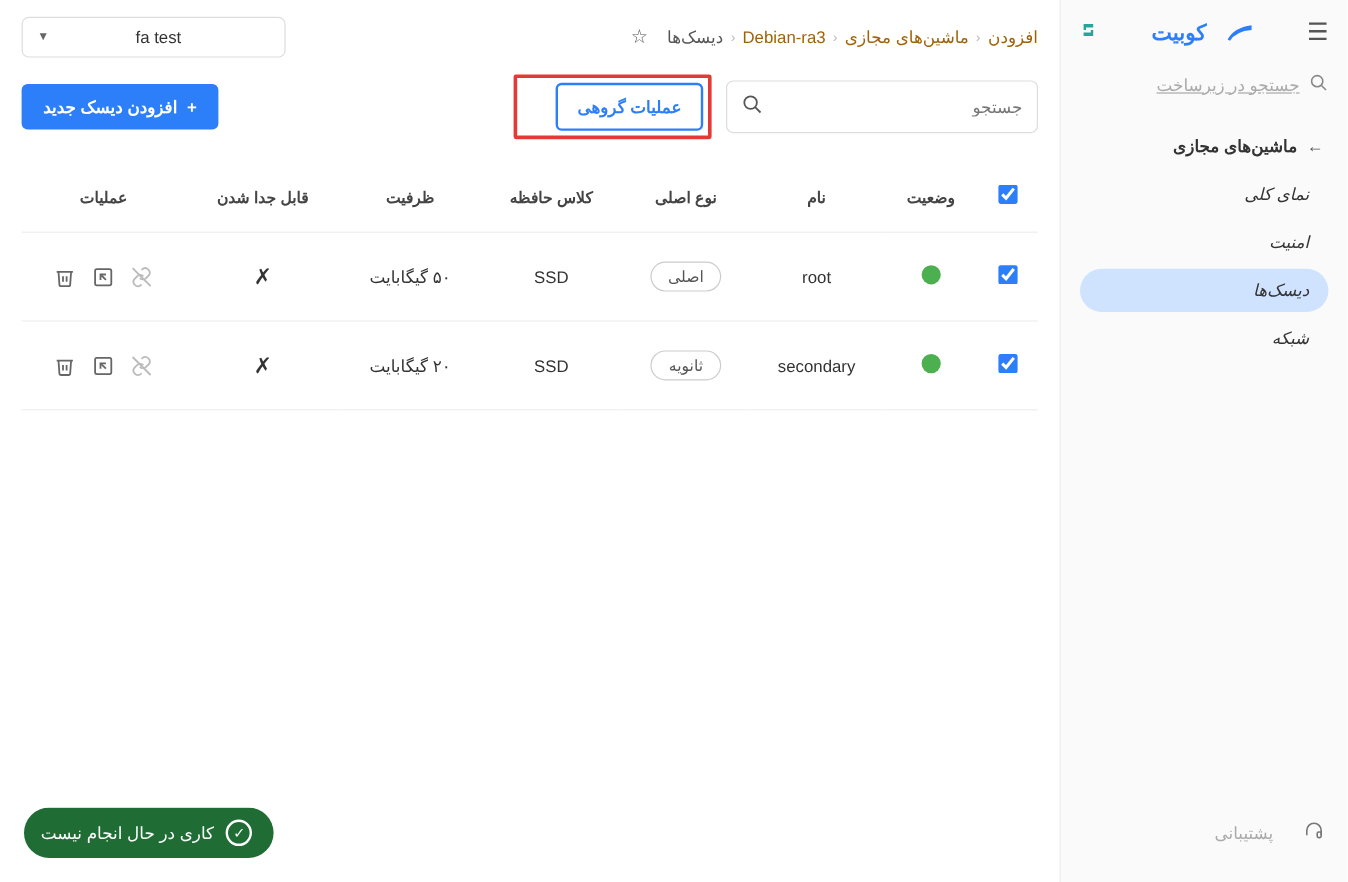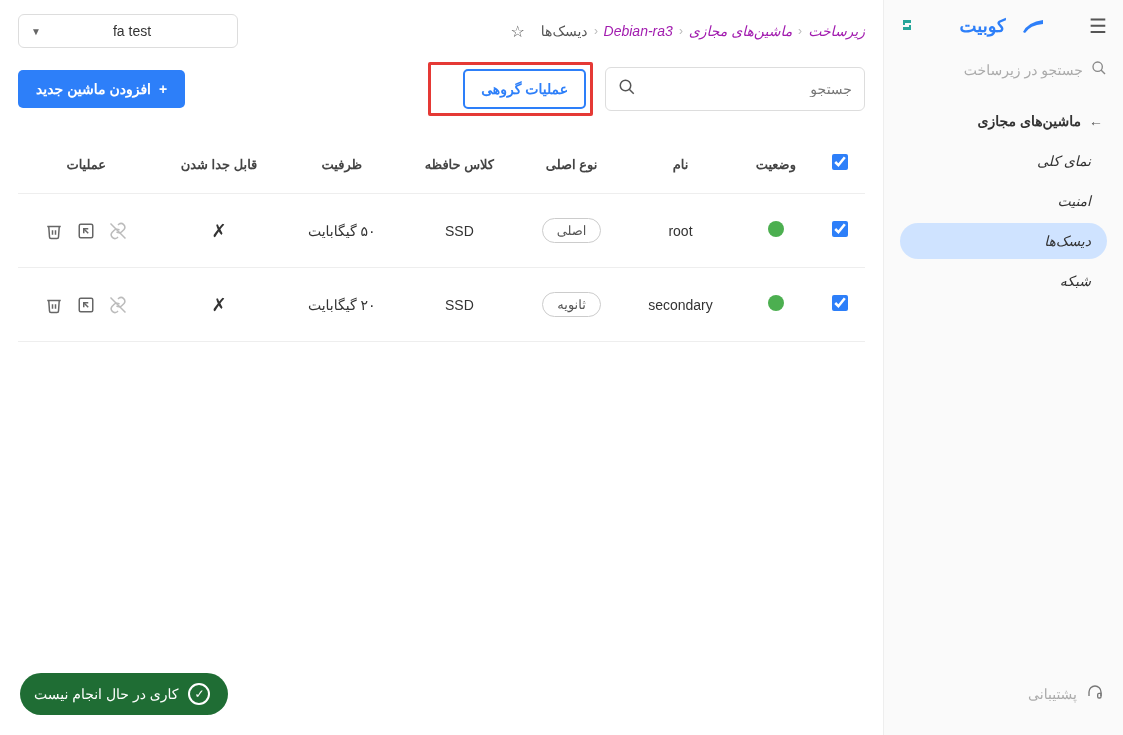--- a/index.html
+++ b/index.html
@@ -6,37 +6,37 @@
 body { font-family: "Segoe UI", Tahoma, sans-serif; background: #fff; width: 1123px; height: 735px; overflow: hidden; }
 
 .app { display: flex; width: 100%; height: 100%; }
 
 
 .sidebar { width: 240px; background: #fafafa; border-left: 1px solid #eee; display: flex; flex-direction: column; }
 .sidebar-header { display: flex; align-items: center; justify-content: space-between; padding: 14px 16px; gap: 12px; }
 .menu-icon { font-size: 20px; color: #555; cursor: pointer; }
 .logo-text { color: #2d7ff9; font-weight: 700; font-size: 18px; display:flex; align-items:center; gap:16px;}
 .logo-small { color: #4db6ac; font-size: 13px; font-weight: 700; }
-.sidebar-search { display:flex; align-items:center; gap:8px; padding: 8px 16px; color:#aaa; font-size:14px; }
+.sidebar-search { display:flex; align-items:center; gap:8px; padding: 8px 16px; color:#aaa; font-size:14px;text-decoration:underline; }
 .sidebar-search .sicon { color:#888; }
 .nav { padding: 16px 8px; }
 .nav-group-head { display:flex; align-items:center; gap:8px; padding:10px 12px; font-size:14px; color:#333; font-weight:600;}
 .nav-group-head .arrw { font-size:14px; color:#555;}
 .nav-item { padding: 10px 16px 10px 8px; margin: 4px 8px; border-radius: 20px; font-size: 14px; color: #333; cursor: pointer; text-align: right; font-style: italic; }
 .nav-item.active { background: #cfe3ff; color: #333; }
 .sidebar-footer { margin-top: auto; padding: 12px 20px 24px; }
-.footer-item { display:flex; align-items:center; gap:10px; padding: 8px 0; color:#555; font-size:14px; cursor:pointer; }
+.footer-item { display:flex; align-items:center; gap:26px; padding: 8px 0; color:#555; font-size:14px; cursor:pointer; }
 .footer-item.muted { color:#aaa; }
 .ficon { color:#777; }
 
 
 .main { flex:1; display:flex; flex-direction:column; }
 .topbar { display:flex; align-items:center; padding: 14px 18px; gap:10px; }
 .breadcrumb { display:flex; align-items:center; gap:6px; font-size:14px; color:#555; }
-.bc-link { color: #a21caf; cursor:pointer;font-style:italic; }
+.bc-link { color: #a16207; cursor:pointer; }
 .bc-sep { color:#bbb; font-size:12px; transform: scaleX(-1); }
 .bc-current { color:#555; }
 .star { color:#555; font-size:16px; margin-right:6px; cursor:pointer;}
 .spacer { flex:1; }
 .dropdown { border:1px solid #ddd; border-radius:6px; padding:8px 32px 8px 40px; min-width:220px; background:#fff; position:relative; cursor:pointer; font-size:14px; color:#333; text-align:center;}
 .dropdown .caret { position:absolute; left:12px; top:50%; transform:translateY(-50%); font-size:10px; color:#666;}
 
 .toolbar { display:flex; align-items:center; padding: 0 18px 12px; gap:12px; }
 .search-field { display:flex; align-items:center; border:1px solid #ddd; border-radius:6px; padding:0 12px; height:44px; width:260px; background:#fff;}
 .search-field input { border:none; outline:none; flex:1; font-size:14px; text-align:right; background:transparent; }
@@ -109,21 +109,21 @@
             </svg>
         </span>
         <span>پشتیبانی</span>
       </div>
     </div>
   </aside>
 
   <main class="main">
     <div class="topbar">
       <div class="breadcrumb">
-        <span class="bc-link">زیرساخت</span>
+        <span class="bc-link">افزودن</span>
         <span class="bc-sep">›</span>
         <span class="bc-link">ماشین‌های مجازی</span>
         <span class="bc-sep">›</span>
         <span class="bc-link">Debian-ra3</span>
         <span class="bc-sep">›</span>
         <span class="bc-current">دیسک‌ها</span>
       </div>
       <span class="star">☆</span>
       <div class="spacer"></div>
       <div class="dropdown">
@@ -141,21 +141,21 @@
               <line x1="21" y1="21" x2="15" y2="15"></line>
             </svg>
         </span>
       </div>
       <div class="highlight-box">
         <button class="grp-btn">عملیات گروهی</button>
       </div>
       <div class="spacer"></div>
       <button class="add-btn">
         <span>+</span>
-        <span>افزودن ماشین جدید</span>
+        <span>افزودن دیسک جدید</span>
       </button>
     </div>
 
     <table class="table">
       <thead>
         <tr>
           <th style="width:50px;"><input type="checkbox" class="chk" checked="" style=""></th>
           <th>وضعیت</th>
           <th>نام</th>
           <th>نوع اصلی</th>

